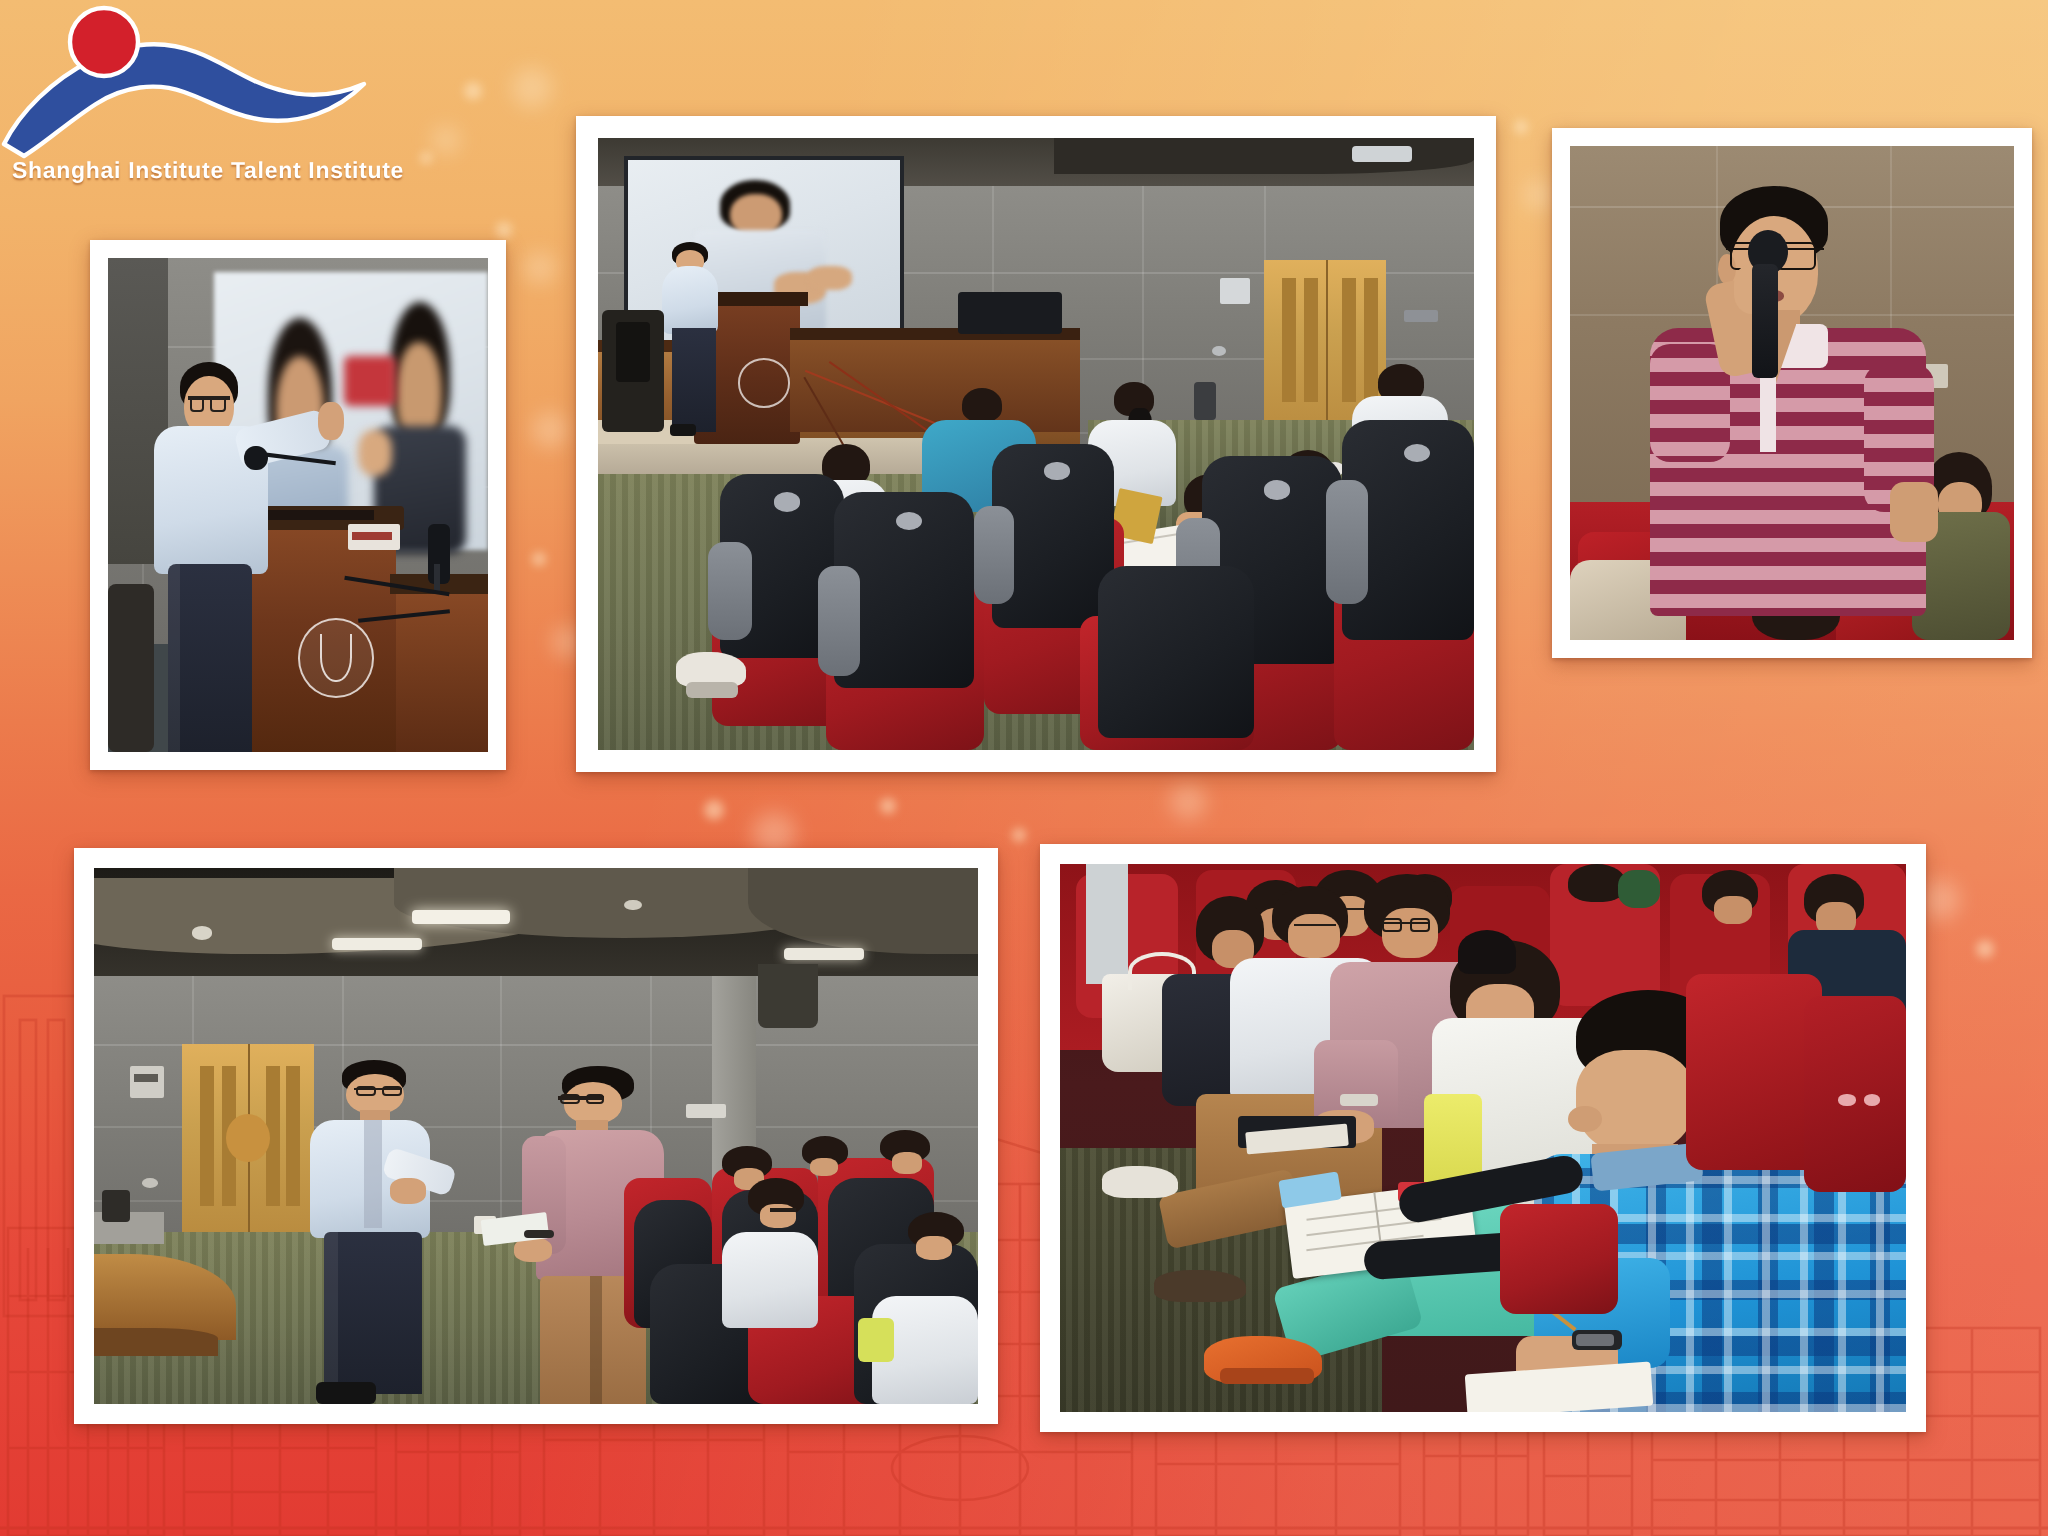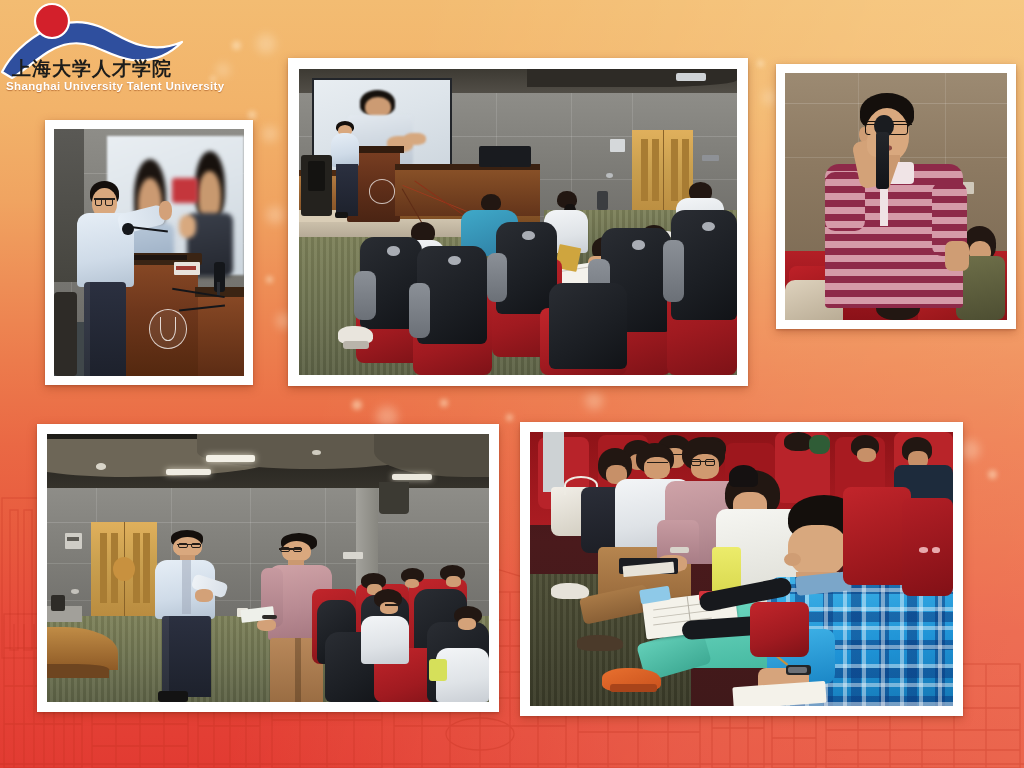--- a/index.html
+++ b/index.html
@@ -268,22 +268,21 @@
 </div>
 
 <div id="logo">
   <svg width="210" height="80" viewBox="0 0 210 80">
 
     <path d="M2 72 C10 56 26 40 46 30 C64 21 82 20 98 26 C112 31 124 41 140 45 C154 49 168 48 182 42
              C168 56 150 62 132 60 C116 58 104 50 92 46 C78 41 62 43 48 52 C34 61 22 72 12 78 Z" fill="#2F4F9E" stroke="#ffffff" stroke-width="2.2" stroke-linejoin="round"></path>
 
     <circle cx="52" cy="21" r="17" fill="#D3202B" stroke="#ffffff" stroke-width="2.2"></circle>
   </svg>
-  <div class="logo-cn">上海大学人才学院</div>
-  <div class="logo-en">Shanghai University Talent University</div>
+  <div class="logo-en">Shanghai Institute Talent Institute</div>
 </div>
 
 <div class="photo p1" style="left:45px;top:120px;width:208px;height:265px;">
   <div class="inner">
 
     <div class="lay wall-grey" style="left:0;top:0;width:100%;height:78%;"></div>
     <div class="lay" style="left:0;top:18%;width:100%;height:1px;background:rgba(255,255,255,0.14);"></div>
     <div class="lay" style="left:0;top:46%;width:100%;height:1px;background:rgba(255,255,255,0.12);"></div>
     <div class="lay" style="left:9%;top:0;width:1px;height:78%;background:rgba(255,255,255,0.10);"></div>
 

